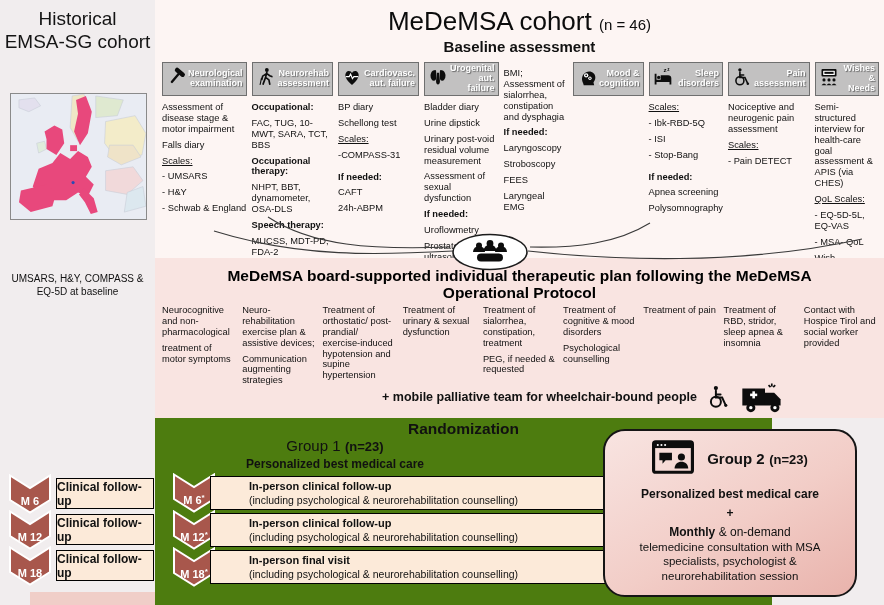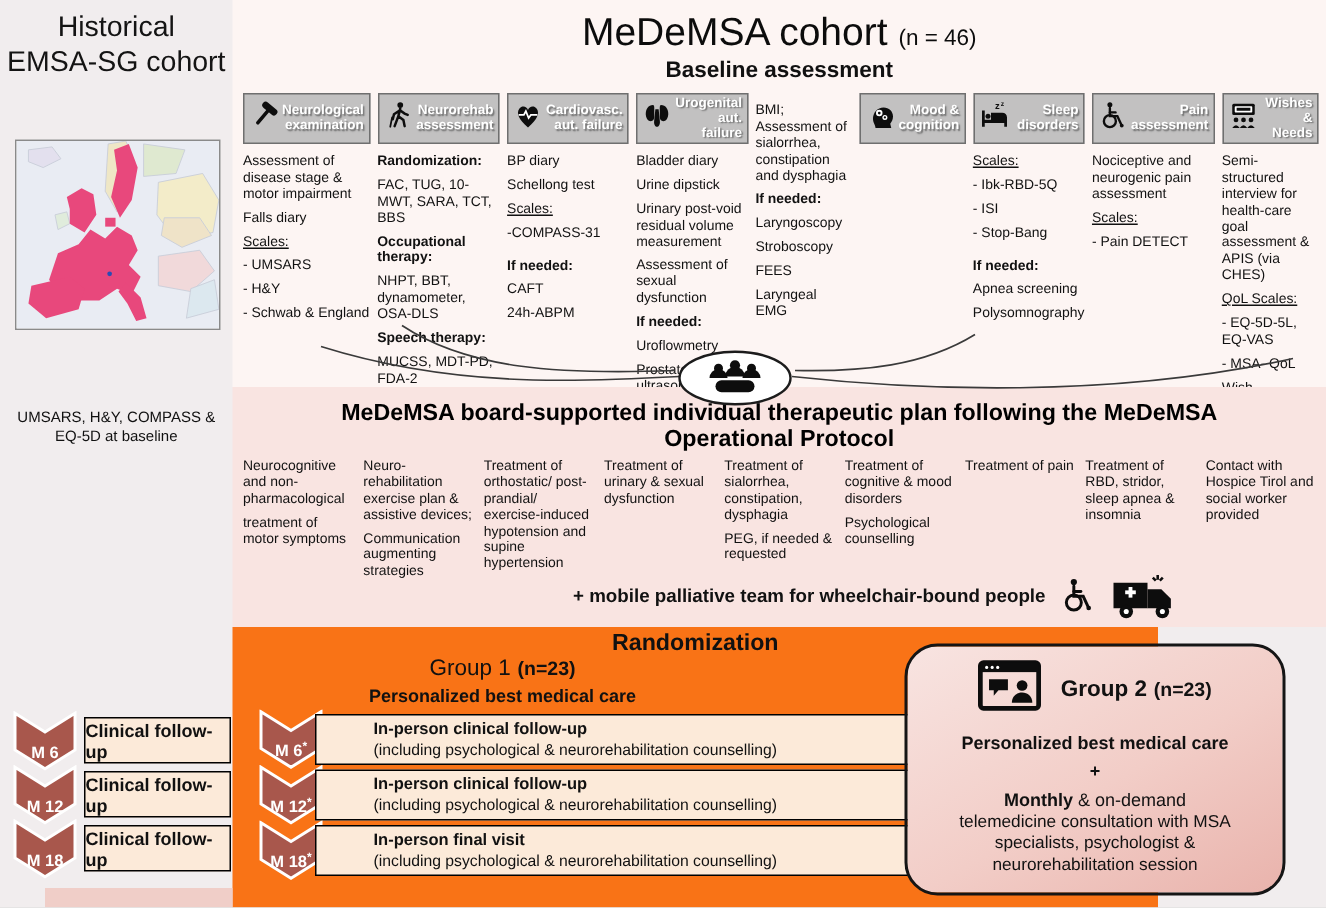--- a/index.html
+++ b/index.html
@@ -1,21 +1,21 @@
 <!DOCTYPE html>
 <html><head>
 <meta charset="utf-8">
 <style>
   html,body{margin:0;padding:0;background:#dcdcdc;}
   .canvas{position:relative;width:884px;height:605px;background:#f1edee;overflow:hidden;
           font-family:"Liberation Sans",sans-serif;color:#111;}
   
   .panel-top{position:absolute;left:155px;top:0;width:729px;height:258px;background:#fdf5f3;}
   .panel-mid{position:absolute;left:155px;top:258px;width:729px;height:160px;background:#f9e4e1;}
-  .panel-bottom{position:absolute;left:155px;top:418px;width:617px;height:187px;background:#f97316;}
+  .panel-bottom{position:absolute;left:155px;top:418px;width:617px;height:187px;background:#4d7c0f;}
   .strip-bl{position:absolute;left:30px;top:592px;width:125px;height:13px;background:#f0cec8;}
   
   .left-title{position:absolute;left:0;top:8px;width:155px;text-align:center;font-size:19px;
               line-height:1.2;white-space:pre-line;color:#141414;}
   .map-box{position:absolute;left:10px;top:93px;width:137px;height:127px;background:#fff;
            border:1px solid #8a8a8a;box-sizing:border-box;}
   .map-box svg{display:block;width:100%;height:100%;}
   .left-note{position:absolute;left:2px;top:272px;width:151px;text-align:center;font-size:10px;line-height:1.3;}
   .timeline{position:absolute;left:8px;top:477px;width:146px;}
   .t-row{position:relative;height:33px;margin-bottom:3px;}
@@ -117,21 +117,21 @@
             <span class="col-icon"><svg viewBox="0 0 24 24" fill="none" stroke="#0d0d0d" stroke-width="2" stroke-linecap="round">
                 <circle cx="13" cy="3.6" r="2.3" fill="#0d0d0d" stroke="none"></circle>
                 <path d="M13 6.5 l-1.5 6 M11.5 12.5 l-3 8 M11.5 12.5 l4 3 1 5 M12.5 8 l-4.5 3 -1 4 M13 8 l3.5 2.5 2.5 1"></path>
                 <path d="M6.5 13.5 l-1.5 7.5" stroke-width="1.4"></path>
               </svg></span>
             <span class="col-head-label">Neurorehab
 assessment</span>
           </div>
           <div class="col-body">
 
-              <p class="line bold">Randomization:</p>
+              <p class="line bold">Occupational:</p>
 
               <p class="line">FAC, TUG, 10-MWT, SARA, TCT, BBS</p>
 
               <p class="line bold">Occupational therapy:</p>
 
               <p class="line">NHPT, BBT, dynamometer, OSA-DLS</p>
 
               <p class="line bold">Speech therapy:</p>
 
               <p class="line">MUCSS, MDT-PD, FDA-2</p>
@@ -344,21 +344,21 @@
         <div class="pcol">
           <div>
 
               <p>Treatment of urinary &amp; sexual dysfunction</p>
             </div>
         </div>
 
         <div class="pcol">
           <div>
 
-              <p>Treatment of sialorrhea, constipation, dysphagia</p>
+              <p>Treatment of sialorrhea, constipation, treatment</p>
 
               <p>PEG, if needed &amp; requested</p>
             </div>
         </div>
 
         <div class="pcol">
           <div>
 
               <p>Treatment of cognitive &amp; mood disorders</p>
 

